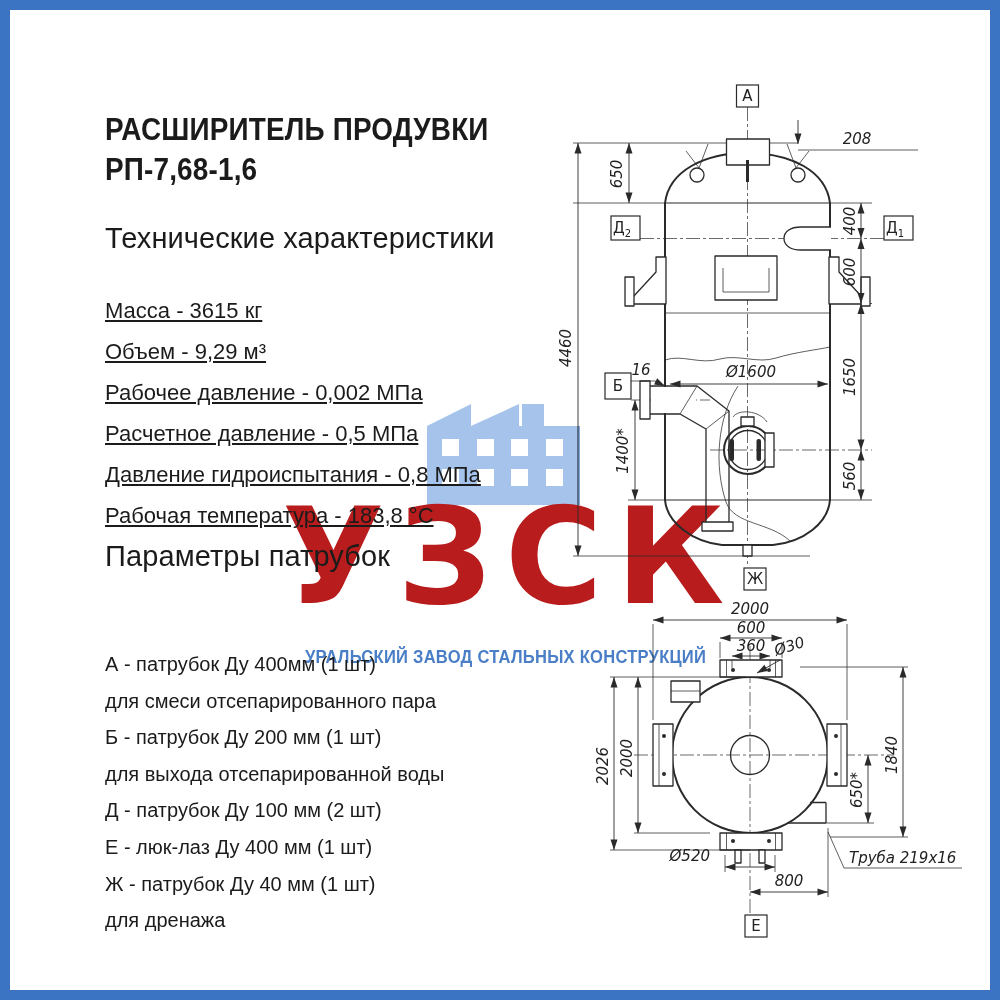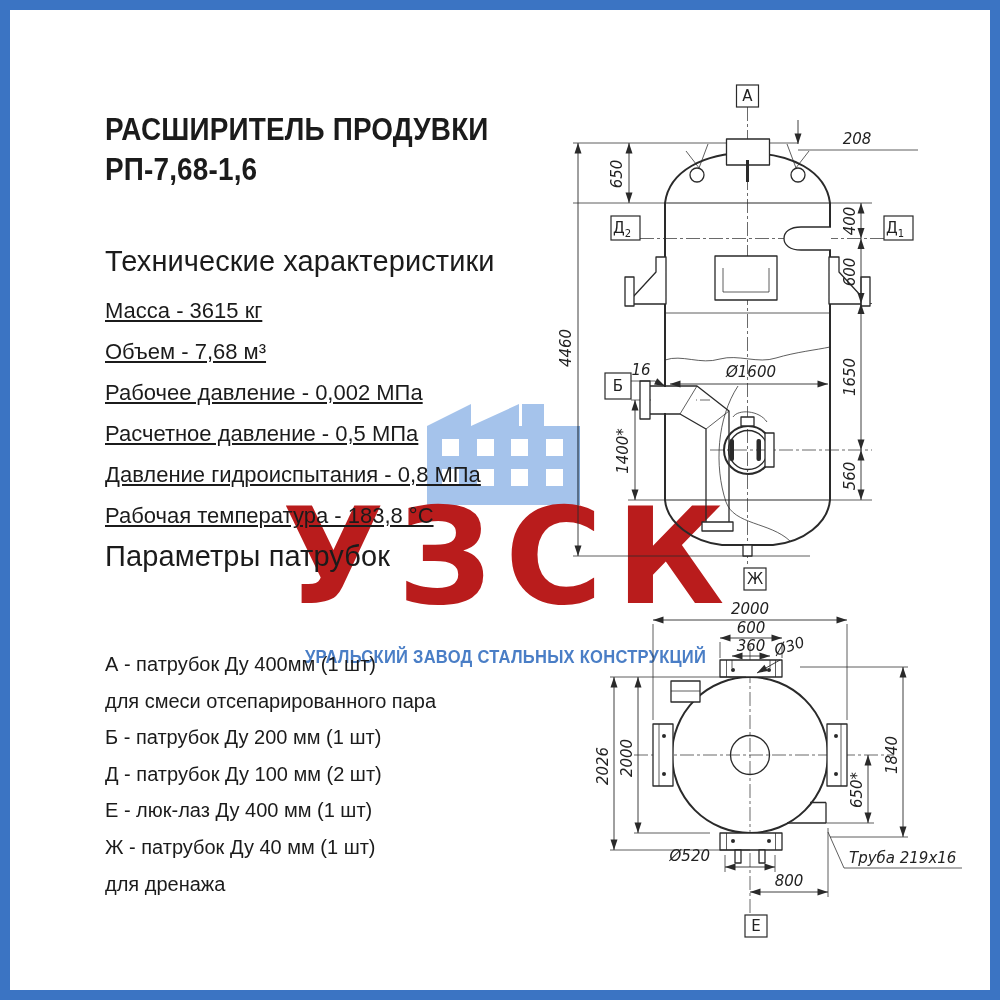--- a/index.html
+++ b/index.html
@@ -19,21 +19,21 @@
     left:295px;top:636px;font-size:19px;font-weight:700;color:#4a7ec6;
     transform:scaleX(0.87);transform-origin:left top;white-space:nowrap;
     letter-spacing:0.3px;
   }
   .wm-icon{left:417px;top:392px;}
   
   .col{position:absolute;z-index:2;left:95px;white-space:nowrap;}
   .title{top:100px;font-size:31px;font-weight:700;line-height:40px;
          transform:scaleX(0.9);transform-origin:left top;letter-spacing:0.2px;}
   .h2{font-size:29px;font-weight:400;letter-spacing:0.1px;}
-  .h2.spec-h{top:212px;margin-top:23px;}
+  .h2.spec-h{top:212px;}
   .h2.port-h{top:530px;}
   .specs{top:280px;font-size:22px;line-height:41px;text-decoration:underline;}
   .ports{top:636px;font-size:20px;line-height:36.6px;}
   
   .drawing{position:absolute;z-index:2;left:535px;top:50px;}
   .ol{stroke:#2a2a2a;stroke-width:2;fill:none;stroke-linejoin:round;}
   .ol2{stroke:#2a2a2a;stroke-width:1.3;fill:none;stroke-linejoin:round;}
   .med{stroke:#2a2a2a;stroke-width:1.1;fill:none;}
   .thin{stroke:#2a2a2a;stroke-width:0.75;fill:none;}
   .dim{stroke:#2a2a2a;stroke-width:0.9;fill:none;}
@@ -71,33 +71,34 @@
 
   <div class="col title">
     <div>РАСШИРИТЕЛЬ ПРОДУВКИ</div>
     <div>РП-7,68-1,6</div>
   </div>
 
   <div class="col h2 spec-h">Технические характеристики</div>
 
   <div class="col specs">
     <div>Масса - 3615 кг</div>
-    <div>Объем - 7,68 м³</div>
+    <div>Объем - 9,29 м³</div>
     <div>Рабочее давление - 0,002 МПа</div>
     <div>Расчетное давление - 0,5 МПа</div>
     <div>Давление гидроиспытания - 0,8 МПа</div>
     <div>Рабочая температура - 183,8 °С</div>
   </div>
 
   <div class="col h2 port-h">Параметры патрубок</div>
 
   <div class="col ports">
     <div>А - патрубок Ду 400мм (1 шт)</div>
     <div>для смеси отсепарированного пара</div>
     <div>Б - патрубок Ду 200 мм (1 шт)</div>
+    <div>для выхода отсепарированной воды</div>
     <div>Д - патрубок Ду 100 мм (2 шт)</div>
     <div>Е - люк-лаз Ду 400 мм (1 шт)</div>
     <div>Ж - патрубок Ду 40 мм (1 шт)</div>
     <div>для дренажа</div>
   </div>
 
   <svg class="drawing" width="455" height="910" viewBox="535 50 455 910">
     <defs>
       <marker id="ar" orient="auto-start-reverse" markerUnits="userSpaceOnUse" markerWidth="12" markerHeight="8" refX="11" refY="4">
         <path d="M0.5,0.5 L11,4 L0.5,7.5 Z" fill="#2a2a2a"></path>

